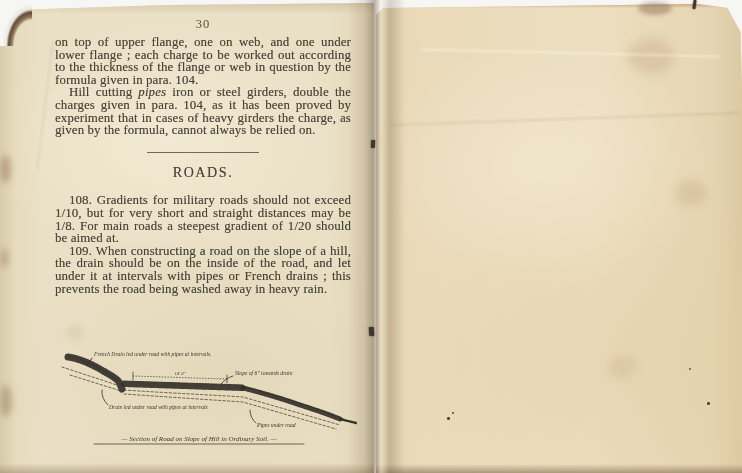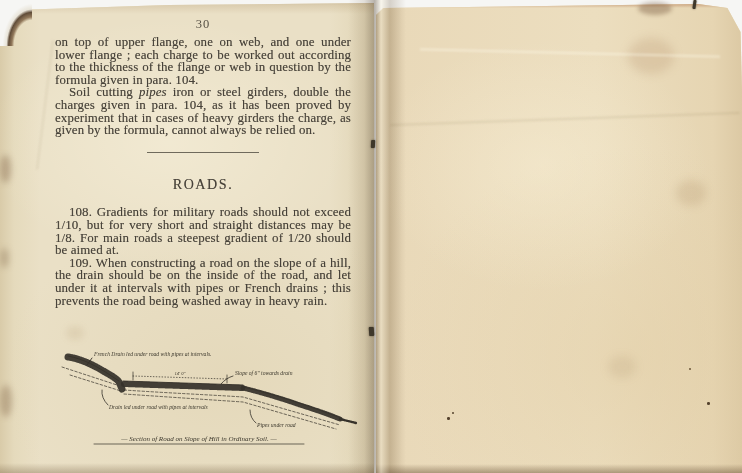--- a/index.html
+++ b/index.html
@@ -36,21 +36,21 @@
     text-align:justify;letter-spacing:.15px;
     text-shadow:.2px .2px 0 rgba(71,64,52,.45);
   }
   .para{margin:0;}
   .indent{text-indent:14px;}
   .rule{
     width:112px;margin:15px auto 0 auto;border:0;
     border-top:1px solid #6f6a5c;height:0;
   }
   .heading{
-    margin:26px 0 0 0;font-size:14px;font-weight:normal;
+    margin:14px 0 0 0;font-size:14px;font-weight:normal;
     letter-spacing:1.6px;text-align:center;color:#47423a;
   }
   .sp{margin-top:15px;}
   
   .diagram{position:absolute;left:38px;top:344px;width:330px;height:112px;}
   .diagram text{
     font-family:"Liberation Serif","DejaVu Serif",serif;
     font-style:italic;fill:#3b372c;
   }
   
@@ -91,21 +91,21 @@
 </head>
 <body>
 
 <div class="scene">
 
   <div class="left-page">
     <div class="page-number">30</div>
 
     <div class="text-block">
       <p class="para">on top of upper flange, one on web, and one under lower flange ; each charge to be worked out according to the thickness of the flange or web in question by the formula given in para. 104.</p>
-      <p class="para indent"><span>Soil cutting </span><i>pipes</i><span> iron or steel girders, double the charges given in para. 104, as it has been proved by experiment that in cases of heavy girders the charge, as given by the formula, cannot always be relied on.</span></p>
+      <p class="para indent"><span>Hill cutting </span><i>pipes</i><span> iron or steel girders, double the charges given in para. 104, as it has been proved by experiment that in cases of heavy girders the charge, as given by the formula, cannot always be relied on.</span></p>
       <div class="rule"></div>
       <h2 class="heading">ROADS.</h2>
       <p class="para indent sp">108. Gradients for military roads should not exceed 1/10, but for very short and straight distances may be 1/8.  For main roads a steepest gradient of 1/20 should be aimed at.</p>
       <p class="para indent">109. When constructing a road on the slope of a hill, the drain should be on the inside of the road, and let under it at intervals with pipes or French drains ; this prevents the road being washed away in heavy rain.</p>
     </div>
 
     <svg class="diagram" viewBox="0 0 330 112">
       <g stroke="#35312a" fill="none" stroke-linecap="round">
 
         <path d="M54,14 L49,21" stroke-width="0.9"></path>

